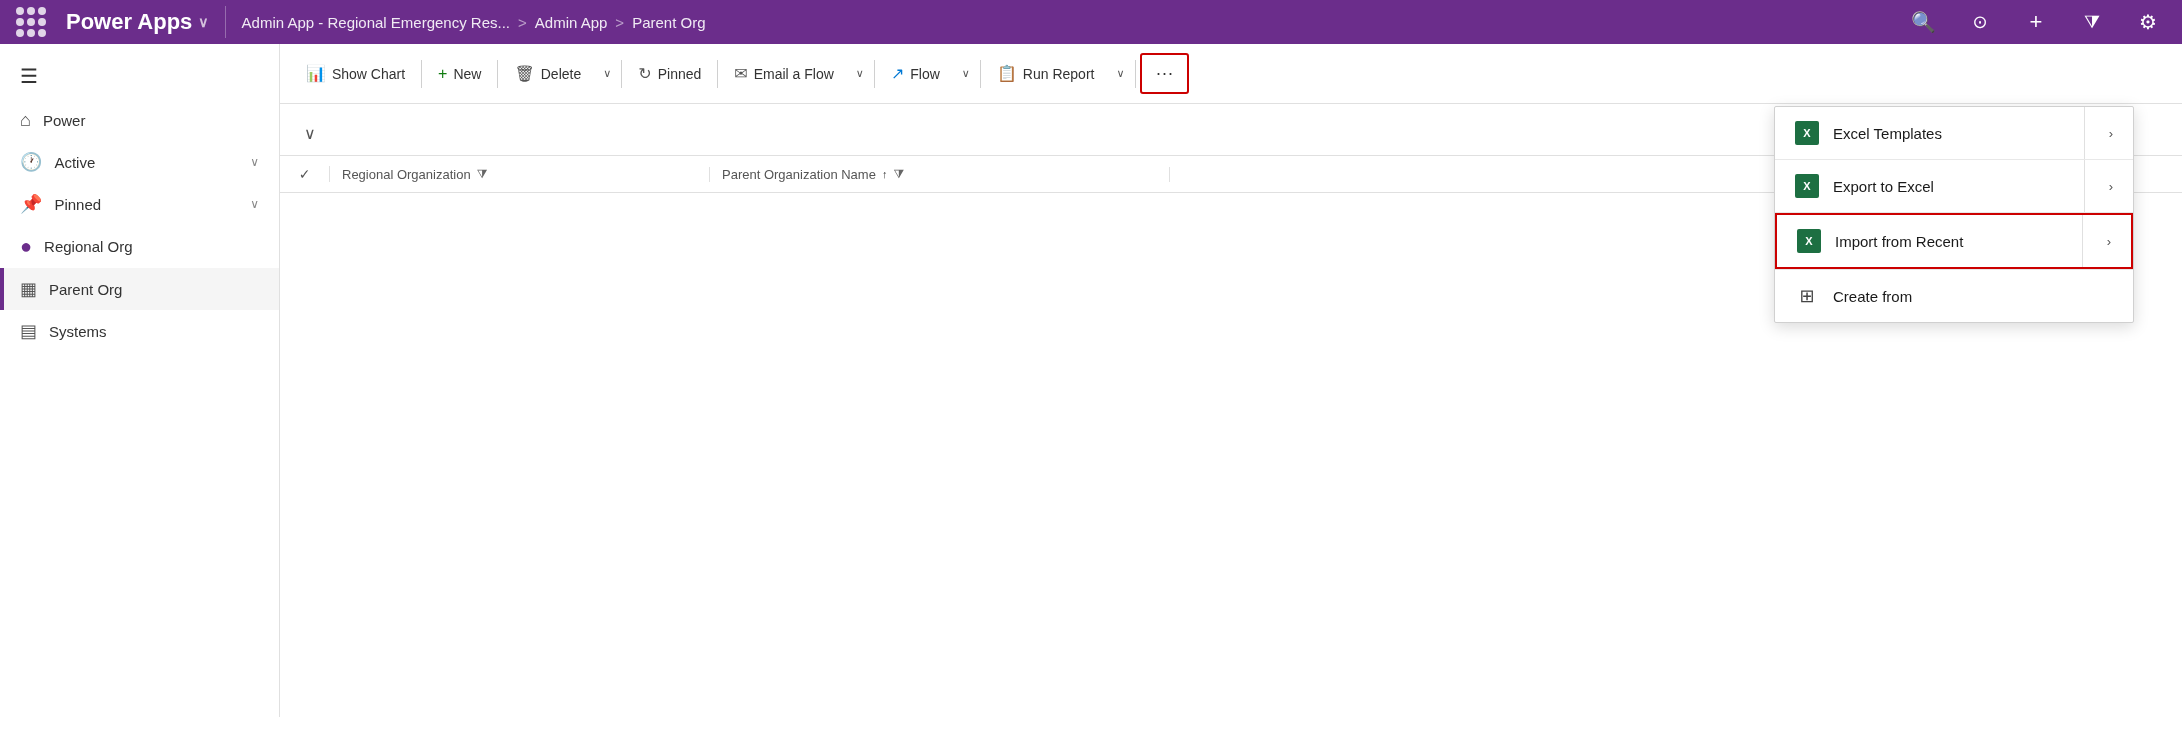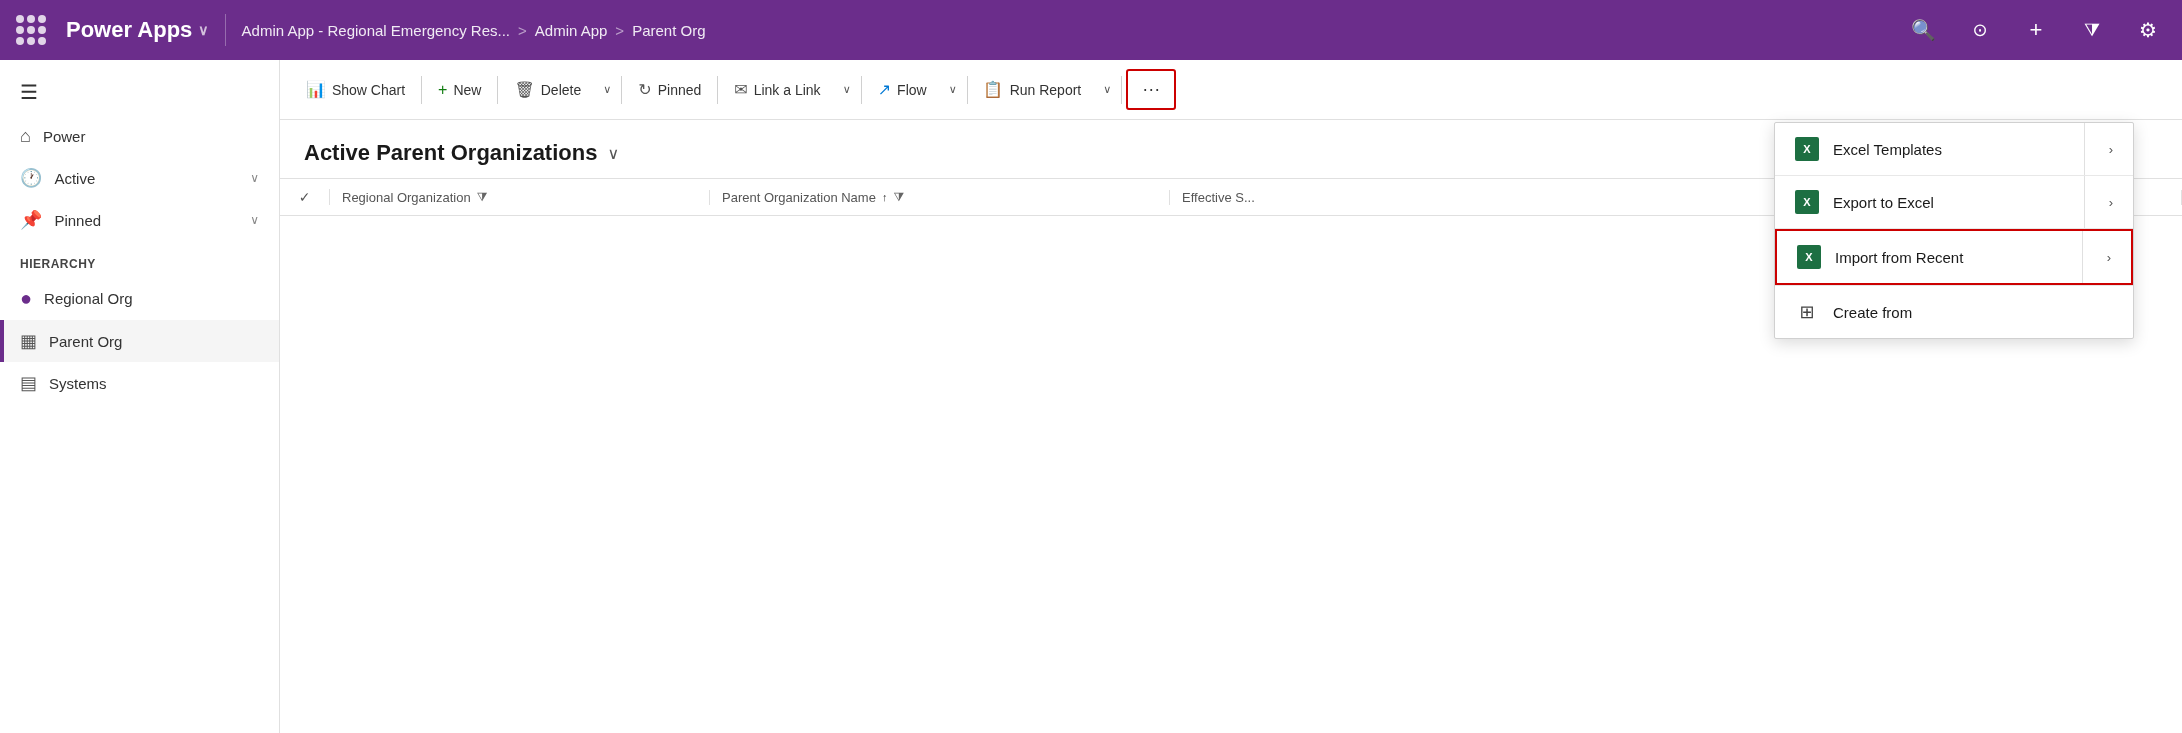--- a/index.html
+++ b/index.html
@@ -1,21 +1,21 @@
 <!DOCTYPE html>
 <html><head>
   <meta charset="utf-8">
   <style>
     * { margin: 0; padding: 0; box-sizing: border-box; }
     body { font-family: 'Segoe UI', sans-serif; background: #fff; width: 2182px; height: 733px; overflow: hidden; }
 
     
     .top-nav {
       background: #6b2d8b;
-      height: 60px;
+      height: 44px;
       display: flex;
       align-items: center;
       padding: 0 16px;
       gap: 12px;
     }
     .top-nav-dots {
       display: grid;
       grid-template-columns: repeat(3, 8px);
       gap: 3px;
       margin-right: 8px;
@@ -345,21 +345,20 @@
       <span>Active</span>
       <span class="item-chevron">∨</span>
     </div>
 
     <div class="sidebar-item">
       <span class="item-icon">📌</span>
       <span>Pinned</span>
       <span class="item-chevron">∨</span>
     </div>
 
-    <div class="sidebar-section-label">Hierarchy</div>
 
     <div class="sidebar-nav-item">
       <span class="item-icon" style="color:#6b2d8b;font-size:20px;">●</span>
       <span>Regional Org</span>
     </div>
 
     <div class="sidebar-nav-item active">
       <span class="item-icon" style="color:#555;font-size:18px;">▦</span>
       <span>Parent Org</span>
     </div>
@@ -397,21 +396,21 @@
 
       <button class="toolbar-btn">
         <span class="btn-icon">↻</span>
         <span>Pinned</span>
       </button>
 
       <div class="toolbar-divider"></div>
 
       <button class="toolbar-btn">
         <span class="btn-icon">✉</span>
-        <span>Link a Link</span>
+        <span>Email a Flow</span>
       </button>
       <button class="toolbar-chevron">∨</button>
 
       <div class="toolbar-divider"></div>
 
       <button class="toolbar-btn">
         <span class="btn-icon" style="color:#0078d4;">↗</span>
         <span>Flow</span>
       </button>
       <button class="toolbar-chevron">∨</button>
@@ -425,39 +424,35 @@
       <button class="toolbar-chevron">∨</button>
 
       <div class="toolbar-divider"></div>
 
       <button class="toolbar-more-btn">
         <span>···</span>
       </button>
     </div>
 
     <div class="view-header">
-      <span class="view-title">Active Parent Organizations</span>
       <span class="view-title-chevron">∨</span>
     </div>
 
     <div class="table-header">
       <div class="table-col table-col-check">
         <span style="color:#555;font-size:14px;">✓</span>
       </div>
       <div class="table-col table-col-1">
         <span>Regional Organization</span>
         <span class="filter-icon">⧩</span>
       </div>
       <div class="table-col table-col-2">
         <span>Parent Organization Name</span>
         <span class="sort-icon">↑</span>
         <span class="filter-icon">⧩</span>
-      </div>
-      <div class="table-col table-col-3">
-        <span>Effective S...</span>
       </div>
     </div>
 
     <div class="dropdown-menu">
 
       <div class="dropdown-item">
         <span class="excel-icon">X</span>
         <span>Excel Templates</span>
         <div class="separator-line"></div>
         <span class="arrow">›</span>

